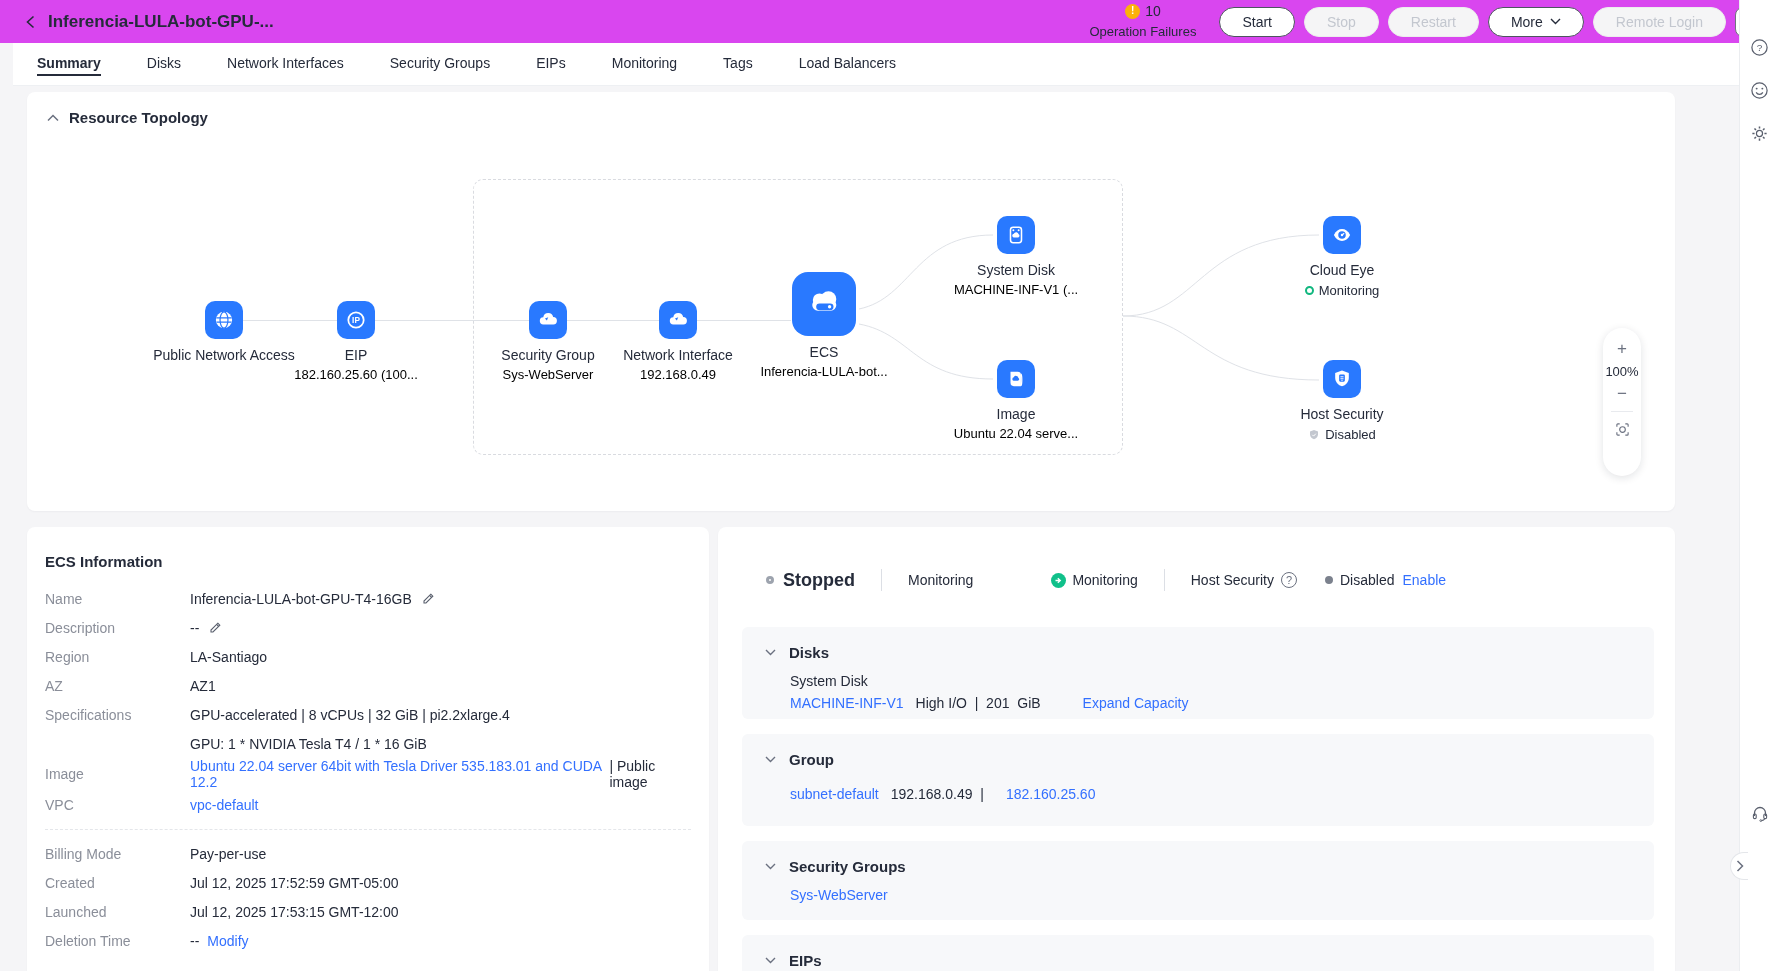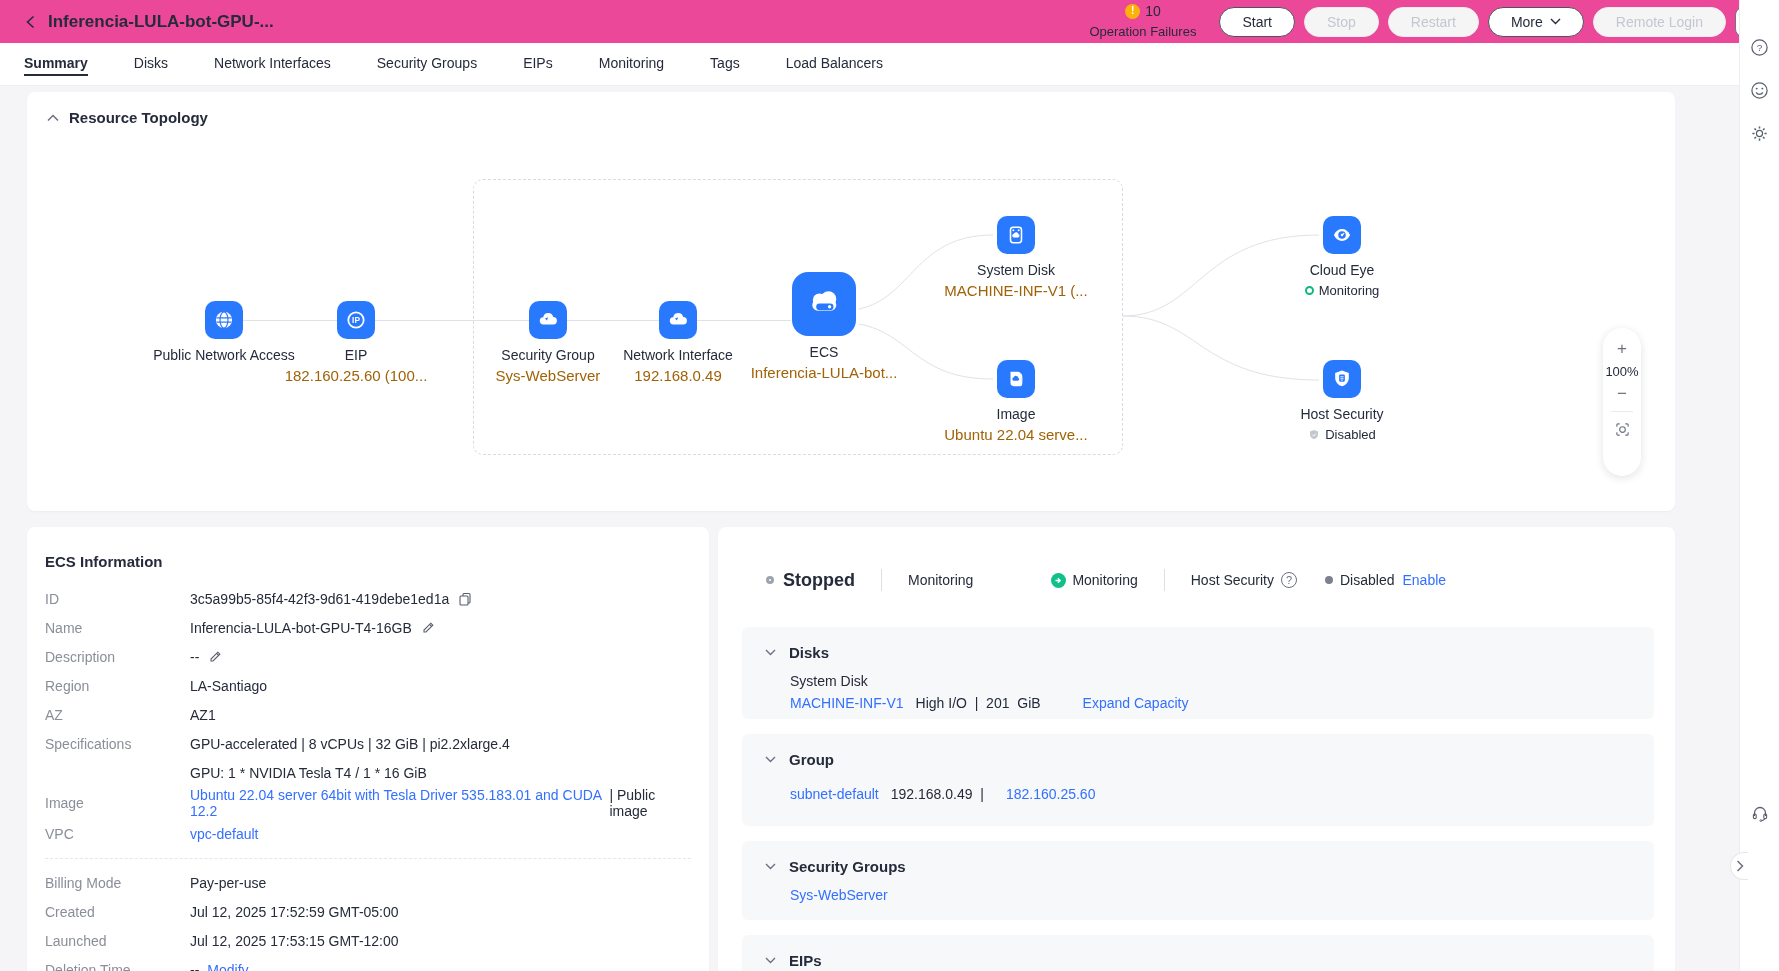--- a/index.html
+++ b/index.html
@@ -1,39 +1,39 @@
 <!DOCTYPE html>
 <html><head>
 <meta charset="utf-8">
 <style>
   * { margin:0; padding:0; box-sizing:border-box; }
   html,body { width:1779px; height:971px; overflow:hidden;
     font-family:"Liberation Sans","DejaVu Sans",sans-serif;
     background:#f5f5f7; color:#252b3a; }
 
   
-  .topbar { height:43px; background:#ec4899; display:flex; align-items:center; padding:0 14px 0 18px; }
+  .topbar { height:43px; background:#d946ef; display:flex; align-items:center; padding:0 14px 0 18px; }
   .back-btn { width:26px; height:26px; display:flex; align-items:center; justify-content:center; cursor:pointer; }
   .page-title { font-size:17px; font-weight:bold; margin-left:4px; }
   .topbar-right { margin-left:auto; display:flex; align-items:center; gap:9px; }
   .op-failures { display:flex; flex-direction:column; align-items:center; margin-right:14px; line-height:1.15; }
   .op-failures .line1 { display:flex; align-items:center; gap:5px; font-size:14px; }
   .warn-dot { width:15px; height:15px; border-radius:50%; background:#fbb20a; color:#fff; font-size:10px; font-weight:bold;
     display:flex; align-items:center; justify-content:center; }
   .op-failures .line2 { font-size:13px; }
   .btn { height:30px; padding:0 22px; border-radius:16px; background:#fff; border:1px solid #4e5460;
     font-size:14px; color:#252b3a; display:inline-flex; align-items:center; gap:7px; cursor:pointer;
     font-family:inherit; }
   .btn.disabled { background:#f5f5f6; border:1px solid #eceded; color:#c3c7cf; cursor:default; }
   .icon-btn { width:30px; height:30px; border:1px solid #70757f; border-radius:8px; background:#fff;
     display:flex; align-items:center; justify-content:center; cursor:pointer; }
 
   
   .tabbar { height:43px; background:#fff; display:flex; align-items:flex-start; padding:0 0 0 24px;
-    border-bottom:1px solid #eef0f3; }
+    border-bottom:1px solid #eef0f3;margin-left:13px; }
   .tab { font-size:14px; color:#252b3a; padding:12px 0 10px; margin-right:46px; cursor:pointer; position:relative; }
   .tab.active { font-weight:bold; }
   .tab.active::after { content:""; position:absolute; left:0; right:0; bottom:5px; height:2px; background:#252b3a; }
 
   
   .main { padding:6px 0 0 27px; }
 
   .card { background:#fff; border-radius:8px; box-shadow:0 1px 2px rgba(15,25,40,.04); }
 
   
@@ -41,21 +41,21 @@
   .topo-head { position:absolute; top:17px; left:20px; display:flex; align-items:center; gap:10px; z-index:3; }
   .topo-head .t { font-size:15px; font-weight:bold; }
   .topo-lines { position:absolute; left:0; top:0; z-index:1; }
   .vpc-box { position:absolute; left:446px; top:87px; width:650px; height:276px;
     border:1px dashed #d9dbe0; border-radius:10px; z-index:0; }
   .tnode { position:absolute; width:180px; margin-left:-90px; text-align:center; z-index:2; cursor:pointer; }
   .tnode-icon { width:38px; height:38px; border-radius:10px; background:#2979ff; margin:0 auto;
     display:flex; align-items:center; justify-content:center; }
   .tnode-icon.big { width:64px; height:64px; border-radius:16px; }
   .tnode-label { font-size:14px; margin-top:8px; }
-  .tnode-sub { font-size:15px; color:#a16207; margin-top:4px; }
+  .tnode-sub { font-size:13px; color:#000000; margin-top:4px; }
   .tnode-status { font-size:13px; margin-top:5px; display:flex; align-items:center; justify-content:center; gap:5px; }
   .ring-green { width:9px; height:9px; border:2.5px solid #11b77f; border-radius:50%; background:#fff; }
 
   .zoom-panel { position:absolute; left:1576px; top:236px; width:38px; height:148px; background:#fff;
     border-radius:19px; box-shadow:0 2px 8px rgba(15,25,40,.12); z-index:4;
     display:flex; flex-direction:column; align-items:center; padding-top:10px; }
   .zoom-panel .zbtn { width:24px; height:22px; display:flex; align-items:center; justify-content:center;
     color:#6b7widthin180; color:#6b7180; font-size:17px; cursor:pointer; }
   .zoom-level { font-size:13px; color:#252b3a; margin:4px 0; }
   .zoom-div { width:22px; height:1px; background:#e8eaee; margin:6px 0; }
@@ -315,30 +315,20 @@
         </svg>
       </div>
     </div>
   </div>
 
   <div class="bottom">
 
     <div class="card info-card">
       <div class="info-title">ECS Information</div>
 
-      <div class="irow">
-        <span class="lbl">ID</span>
-        <span class="val">
-          <span>3c5a99b5-85f4-42f3-9d61-419debe1ed1a</span>
-          <svg class="mini-icon" viewBox="0 0 16 16">
-            <rect x="3" y="5" width="8" height="9" rx="1" fill="none" stroke="#595f6d" stroke-width="1.1"></rect>
-            <path d="M6 5 V3.5 a1 1 0 0 1 1-1 h5 a1 1 0 0 1 1 1 V11 a1 1 0 0 1-1 1 h-1" fill="none" stroke="#595f6d" stroke-width="1.1"></path>
-          </svg>
-        </span>
-      </div>
 
       <div class="irow">
         <span class="lbl">Name</span>
         <span class="val">
           <span>Inferencia-LULA-bot-GPU-T4-16GB</span>
           <svg class="mini-icon" viewBox="0 0 16 16">
             <path d="M10.8 3.2 l2 2 L6 12 H4 v-2z" fill="none" stroke="#595f6d" stroke-width="1.1"></path>
             <path d="M9.6 4.4 l2 2" stroke="#595f6d" stroke-width="1.1"></path>
           </svg>
         </span>

